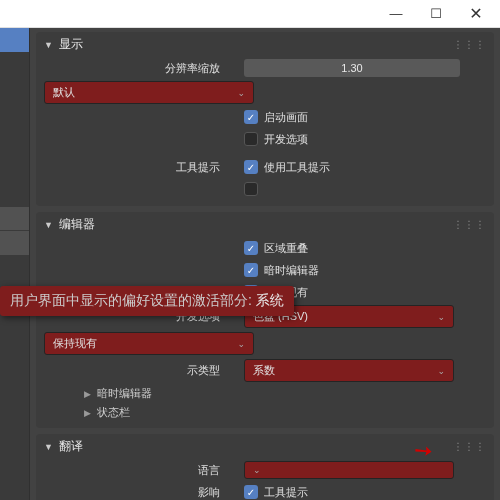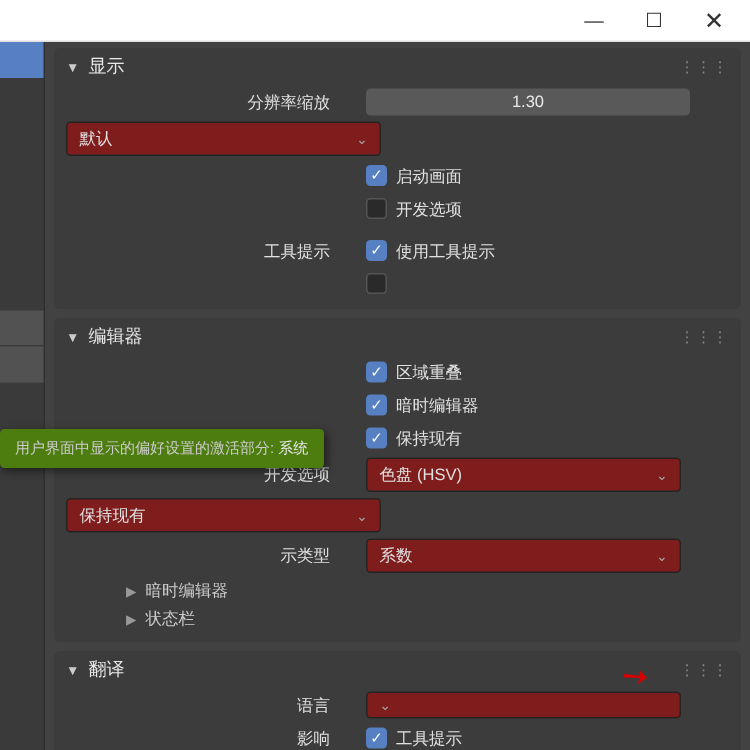--- a/index.html
+++ b/index.html
@@ -21,21 +21,21 @@
   .row { display: flex; align-items: center; padding: 2px 8px; min-height: 22px; }
   .label-col { width: 200px; text-align: right; color: #e0e0e0; font-size: 11px; padding-right: 24px; }
   .field-col { flex: 1; display:flex; align-items:center; }
   .num-field { background: #595959; color: #e8e8e8; border-radius: 3px; padding: 3px 8px; font-size: 11px; text-align: center; width: 216px; }
   .dropdown { background: #7f1d1d; color: #e0e0e0; border-radius: 3px; padding: 3px 8px; font-size: 11px; width: 210px; display:flex; justify-content:space-between; align-items:center; border:1px solid #242424;}
   .dropdown .chev { font-size:9px; color:#aaa; }
   .checkbox { width: 14px; height: 14px; border-radius: 3px; margin-right: 6px; display:inline-flex; align-items:center; justify-content:center; font-size:10px; color:#fff; flex-shrink:0;}
   .checkbox.checked { background: #5680c2; }
   .checkbox.unchecked { background: #2a2a2a; border:1px solid #555;}
   .check-label { color: #e0e0e0; font-size: 11px; }
-  .tooltip { position: absolute; top: 286px; left: 0; background: #4d7c0f; color: #ccc; font-size: 10px; padding: 6px 10px; border-radius: 3px; z-index: 10; box-shadow: 2px 2px 6px rgba(0,0,0,.5); white-space:nowrap;}
+  .tooltip { position: absolute; top: 286px; left: 0; background: #7f1d1d; color: #ccc; font-size: 14px; padding: 6px 10px; border-radius: 3px; z-index: 10; box-shadow: 2px 2px 6px rgba(0,0,0,.5); white-space:nowrap;}
   .tooltip .hl { color: #e8e8e8; }
   .subrow { display:flex; align-items:center; padding:2px 8px 2px 48px; color:#ccc; font-size:11px;}
   .subrow .tri2 { font-size:9px; margin-right:6px; color:#999;}
   .arrow { position:absolute; top:438px; left:414px; color:#d40000; font-size:22px; transform:rotate(-40deg); z-index:5; pointer-events:none;}
 </style>
 </head>
 <body>
 
 <div class="window">
   <div class="titlebar">

